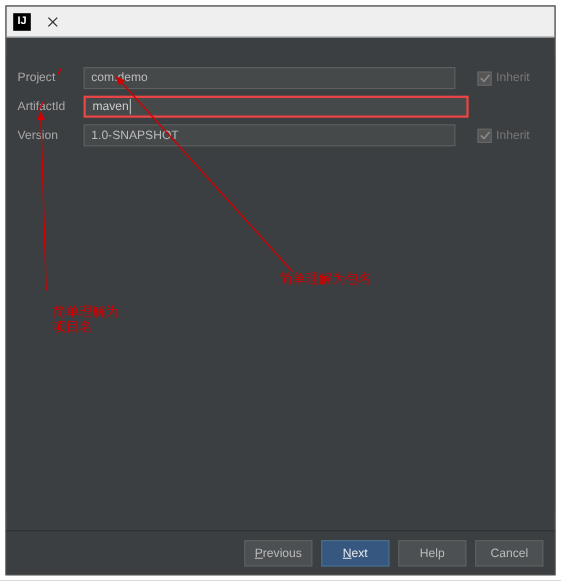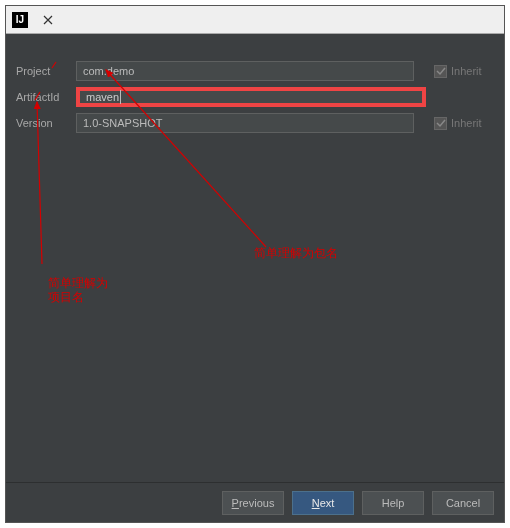--- a/index.html
+++ b/index.html
@@ -50,21 +50,21 @@
     flex: 1; height: 20px;
     background: #45494a;
     border: 1px solid #5e6060;
     color: #bbbbbb;
     padding: 0 6px;
     font-size: 11px;
     display: flex; align-items: center;
     outline: none;
   }
   .field.active {
-    border: 4px solid #ef4444;
+    border: 2px solid #ef4444;
     background: #45494a;
     color: #ccc;
   }
   .caret {
     width: 1px; height: 14px; background: #bbb; margin-left: 1px;
     animation: blink 1s step-start infinite;
   }
   @keyframes blink { 50% { opacity: 0; } }
   .inherit-box {
     display: flex; align-items: flex-start;

